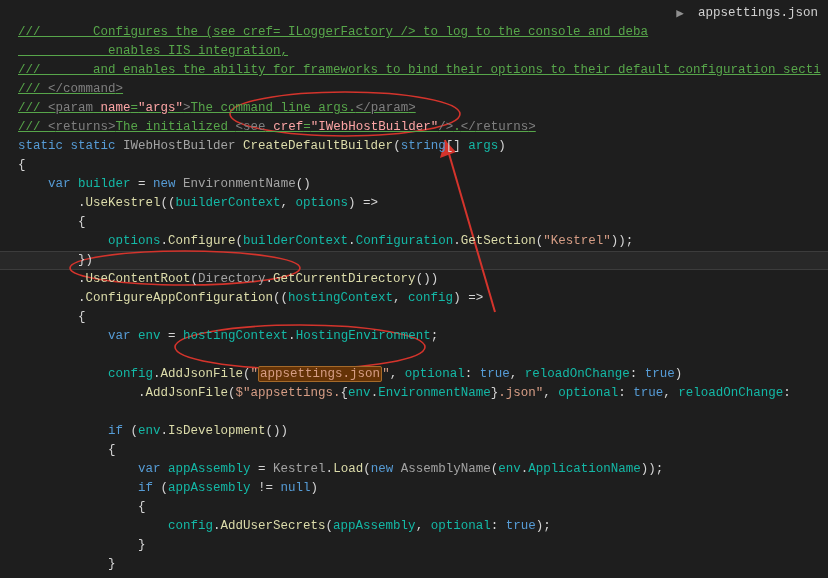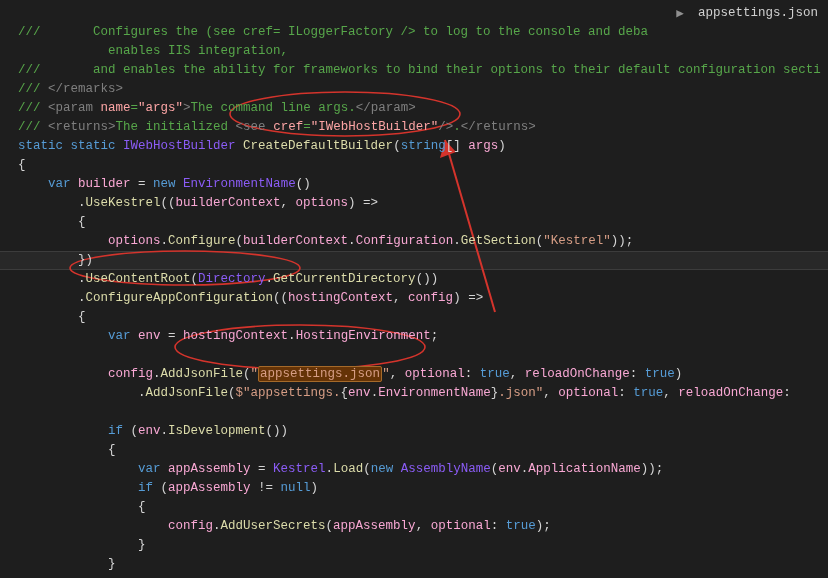--- a/index.html
+++ b/index.html
@@ -1,44 +1,44 @@
 <!DOCTYPE html>
 <html><head>
 <meta charset="utf-8">
 <style>
   html,body{margin:0;padding:0;background:#1e1e1e;font-family:Consolas,'Courier New',monospace;font-size:12.5px;color:#d4d4d4;overflow:hidden;}
   .container{position:relative;width:828px;height:578px;}
   .editor{position:relative;width:100%;height:100%;padding:4px 0 0 18px;box-sizing:border-box;white-space:pre;line-height:19px;}
-  .c-comment{color:#57a64a;}
+  .c-comment{color:#57a64a;text-decoration:underline;}
   .c-xmltag{color:#7f7f7f;}
   .c-xmlname{color:#fca5a5;}
   .c-keyword{color:#569cd6;}
-  .c-type{color:#8b5cf6;}
+  .c-type{color:#a3a3a3;}
   .c-method{color:#dcdcaa;}
   .c-string{color:#d69d85;}
-  .c-var{color:#f9a8d4;}
+  .c-var{color:#14b8a6;}
   .c-punc{color:#d4d4d4;}
   .highlight{background:#653306;border:1px solid #a56a2a; padding:0 1px;border-radius:2px;}
   .tab-bar{position:absolute;top:2px;right:0;display:flex;align-items:center;background:#1e1e1e;height:22px;}
   .tab-arrow{width:16px;text-align:center;color:#909090;cursor:pointer;}
   .tab{background:#1e1e1e;color:#d0d0d0;padding:2px 10px 3px 10px;height:18px;display:flex;align-items:center;cursor:pointer;}
   svg.anno{position:absolute;top:0;left:0;pointer-events:none;}
   .line-hl{position:absolute;left:0;right:0;height:19px;background:#282828;border:1px solid #3c3c3c;border-left:none;border-right:none;box-sizing:border-box;z-index:0;}
   .code{position:relative;z-index:1;}
 </style>
 </head>
 <body>
 
 <div class="container">
   <div class="line-hl" style="top:251px;"></div>
   <div class="editor code">
 <span class="c-comment">///       Configures the (see cref= ILoggerFactory /&gt; to log to the console and deba</span>
 <span class="c-comment">            enables IIS integration,</span>
 <span class="c-comment">///       and enables the ability for frameworks to bind their options to their default configuration secti</span>
-<span class="c-comment"><span>/// </span><span class="c-xmltag">&lt;/</span><span class="c-xmltag">remarks</span><span class="c-xmltag">&gt;</span></span>
+<span class="c-comment"><span>/// </span><span class="c-xmltag">&lt;/</span><span class="c-xmltag">command</span><span class="c-xmltag">&gt;</span></span>
 <span class="c-comment"><span>/// </span><span class="c-xmltag">&lt;</span><span class="c-xmltag">param</span><span class="c-xmlname"> name</span><span>=</span><span class="c-xmlname">"args"</span><span class="c-xmltag">&gt;</span><span>The command line args.</span><span class="c-xmltag">&lt;/</span><span class="c-xmltag">param</span><span class="c-xmltag">&gt;</span></span>
 <span class="c-comment"><span>/// </span><span class="c-xmltag">&lt;</span><span class="c-xmltag">returns</span><span class="c-xmltag">&gt;</span><span>The initialized </span><span class="c-xmltag">&lt;</span><span class="c-xmltag">see</span><span class="c-xmlname"> cref</span><span>=</span><span class="c-xmlname">"IWebHostBuilder"</span><span class="c-xmltag">/&gt;</span><span>.</span><span class="c-xmltag">&lt;/</span><span class="c-xmltag">returns</span><span class="c-xmltag">&gt;</span></span>
 <span><span class="c-keyword">static</span> <span class="c-keyword">static</span> <span class="c-type">IWebHostBuilder</span><span class="c-method"> CreateDefaultBuilder</span>(<span class="c-keyword">string</span><span>[] </span><span class="c-var">args</span>)</span>
 <span>{</span>
 <span>    <span class="c-keyword">var</span> <span class="c-var">builder</span> = <span class="c-keyword">new</span> <span class="c-type">EnvironmentName</span>()</span>
 <span>        .<span class="c-method">UseKestrel</span>((<span class="c-var">builderContext</span>, <span class="c-var">options</span>) =&gt;</span>
 <span>        {</span>
 <span>            <span class="c-var">options</span>.<span class="c-method">Configure</span>(<span class="c-var">builderContext</span>.<span class="c-var">Configuration</span>.<span class="c-method">GetSection</span>(<span class="c-string">"Kestrel"</span>));</span>
 <span>        })</span>
 <span>        .<span class="c-method">UseContentRoot</span>(<span class="c-type">Directory</span>.<span class="c-method">GetCurrentDirectory</span>())</span>

